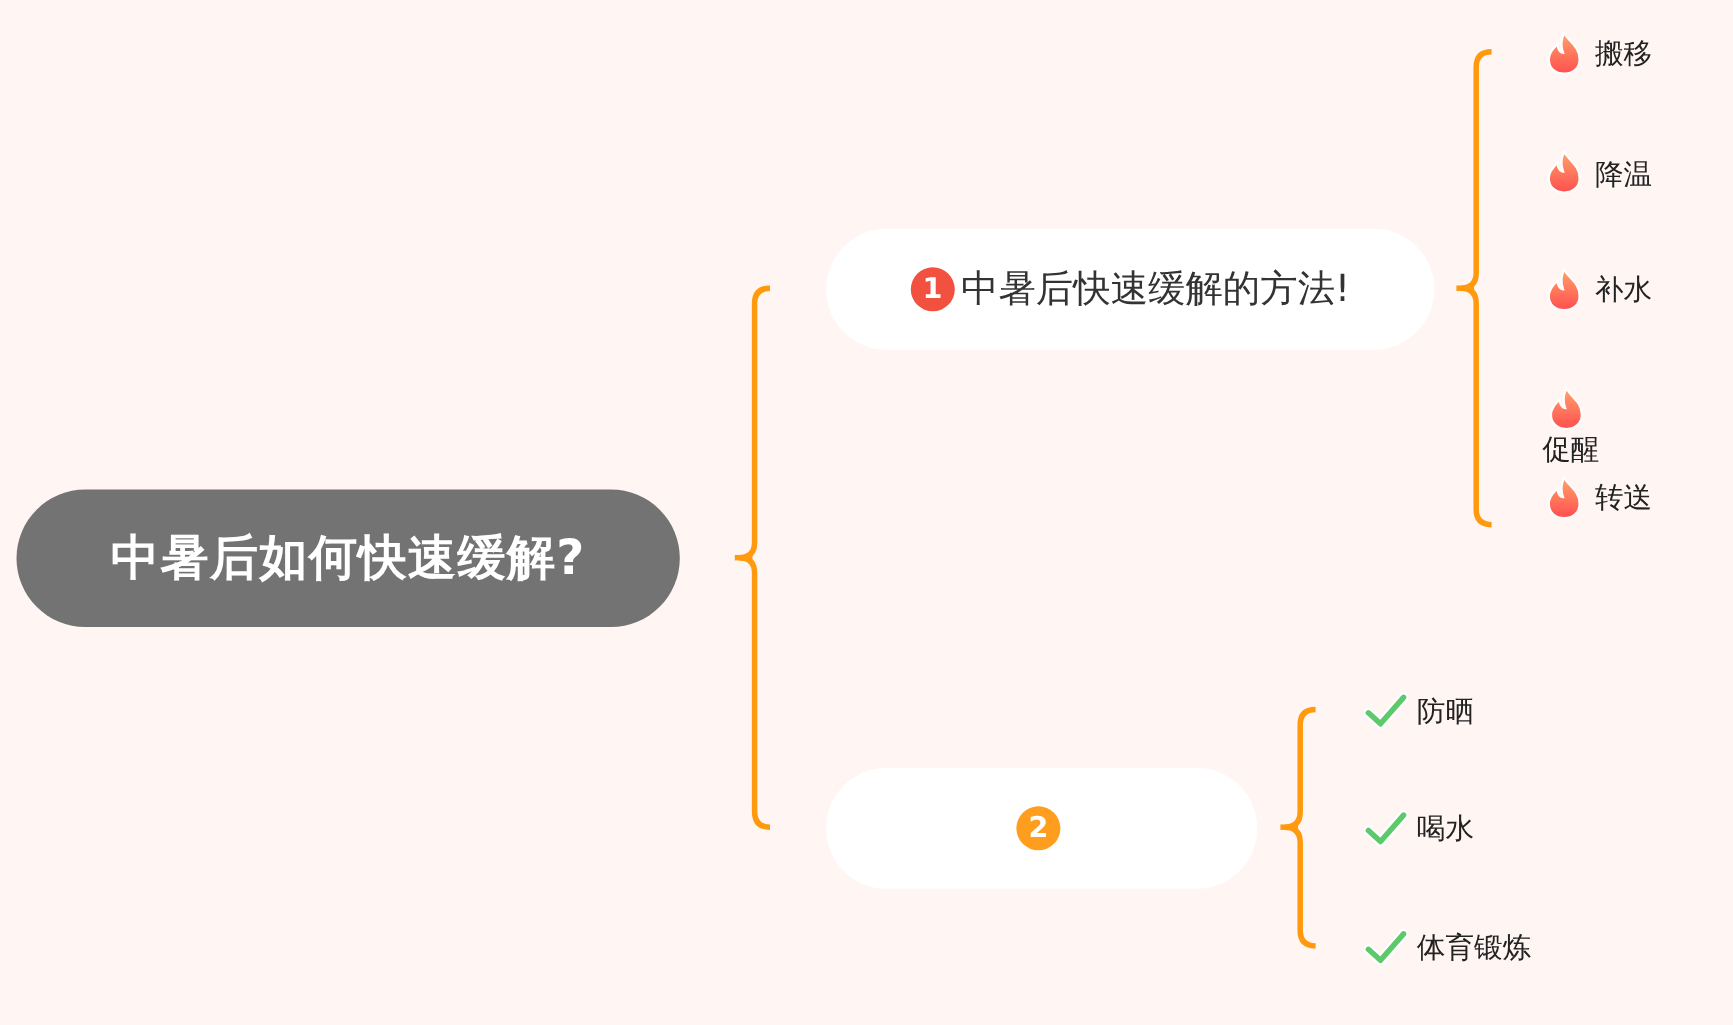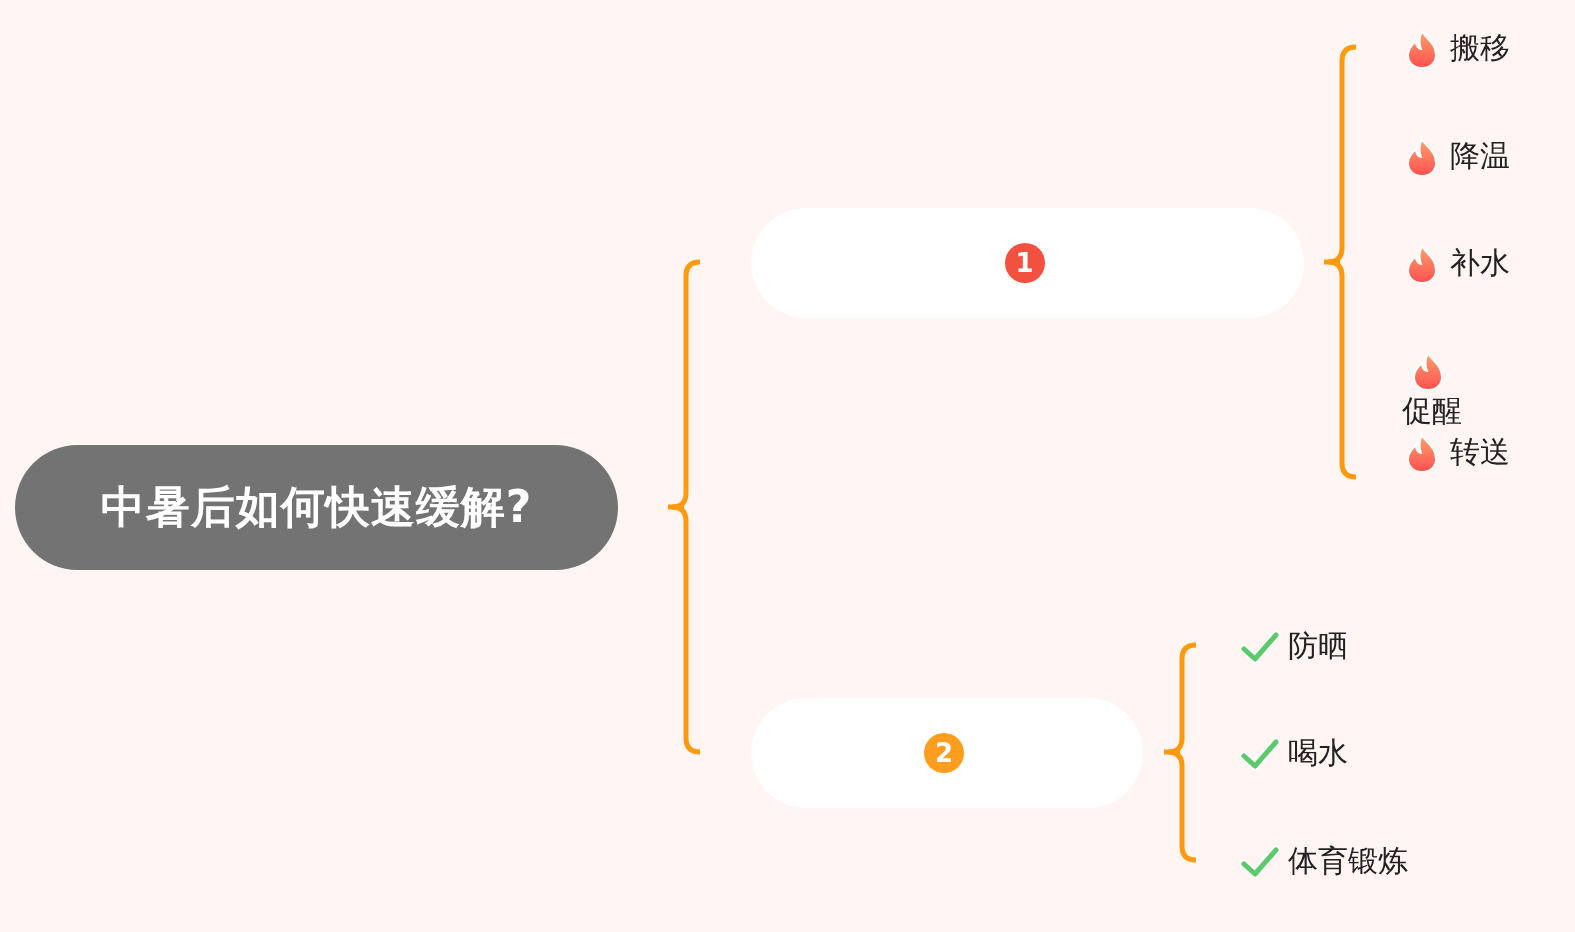--- a/index.html
+++ b/index.html
@@ -20,21 +20,21 @@
     display:flex; align-items:center; justify-content:center;
     color:#333; font-size:34px;
   }
   .b1 { left:751px; top:208px; width:553px; height:110px; }
   .b2 { left:751px; top:698px; width:392px; height:110px; }
   .num {
     width:40px; height:40px; border-radius:50%; color:#fff;
     font-size:26px; font-weight:bold; display:flex; align-items:center; justify-content:center;
     margin-right:6px;
   }
-  .leaf { display:flex; align-items:center; font-size:30px; color:#222; }
+  .leaf { display:flex; align-items:center; font-size:26px; color:#222; }
   .leaf .ic { width:40px; height:40px; margin-right:8px; display:flex; align-items:center; justify-content:center; }
   svg.lines { position:absolute; left:0; top:0; }
 </style>
 </head>
 <body>
 
 <svg class="lines" width="1575" height="932">
   <g fill="none" stroke="#ff9a0e" stroke-width="5" stroke-linecap="butt">
 
     <path d="M700 262 Q686 262 686 276 L686 493 Q686 507 672 507 M672 507 Q686 507 686 521 L686 738 Q686 752 700 752"></path>
@@ -47,20 +47,21 @@
     <path d="M1164 752 L1180 752"></path>
   </g>
 </svg>
 
 <div class="abs root">
   <span>中暑后如何快速缓解?</span>
 </div>
 
 <div class="abs branch b1">
   <span class="num" style="background:#f2513f">1</span>
+  <span>中暑后快速缓解的方法!</span>
 </div>
 
 <div class="abs branch b2">
   <span class="num" style="background:#ff9d1f">2</span>
 </div>
 
 <div class="abs leaf" style="left:1402px; top:28px;">
   <span class="ic">
       <svg width="36" height="40" viewBox="0 0 36 40">
         <defs>

